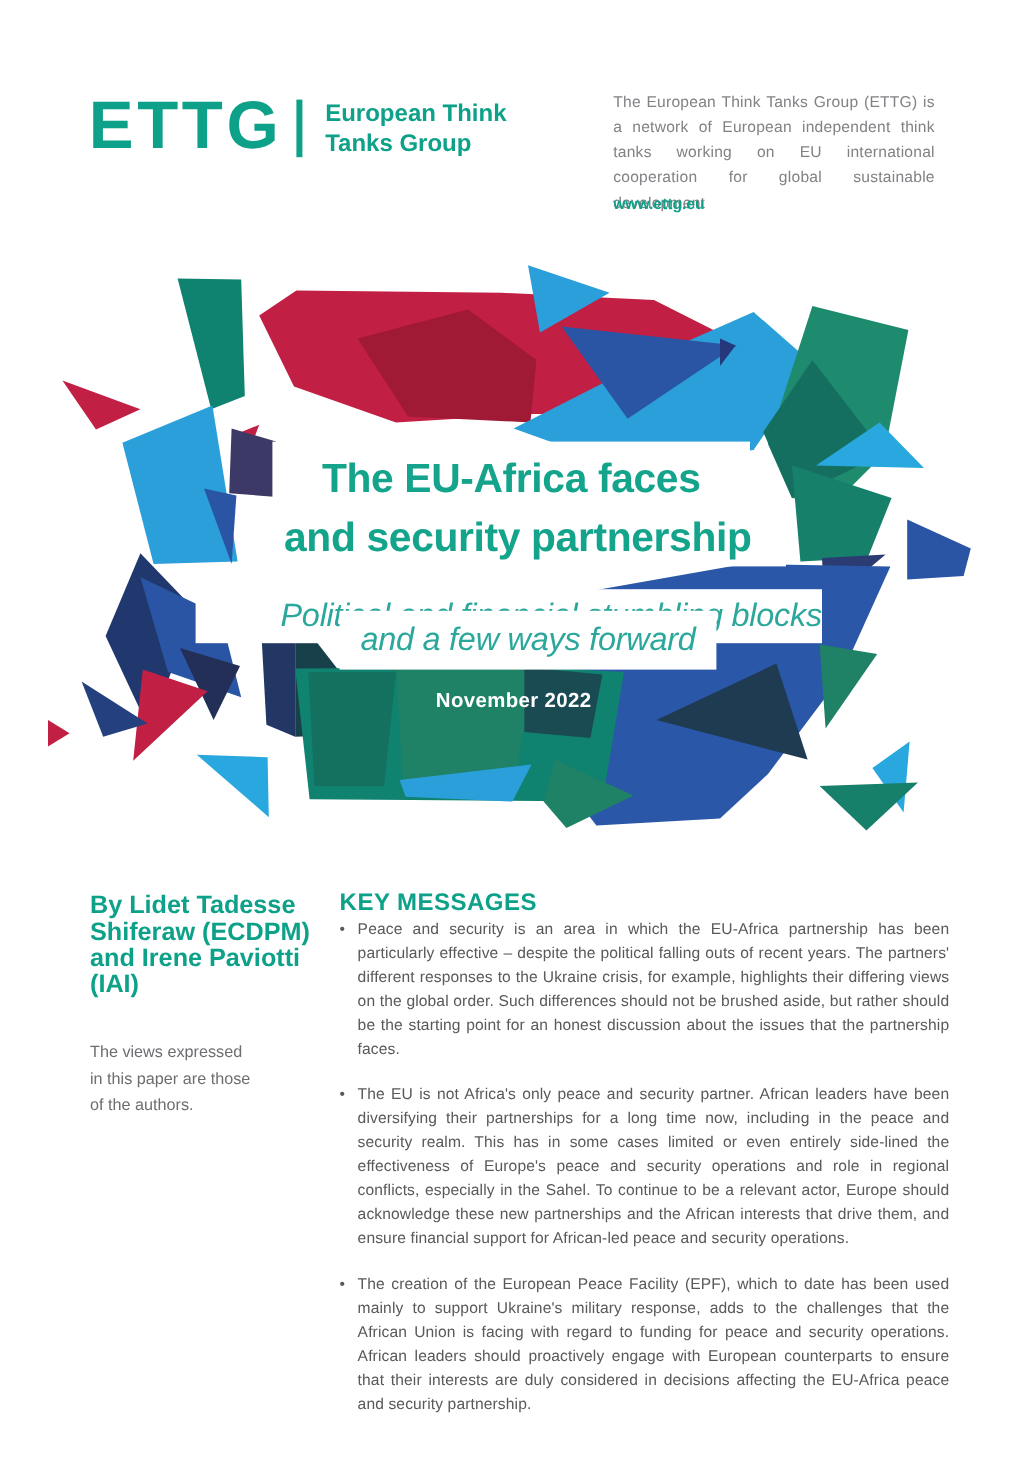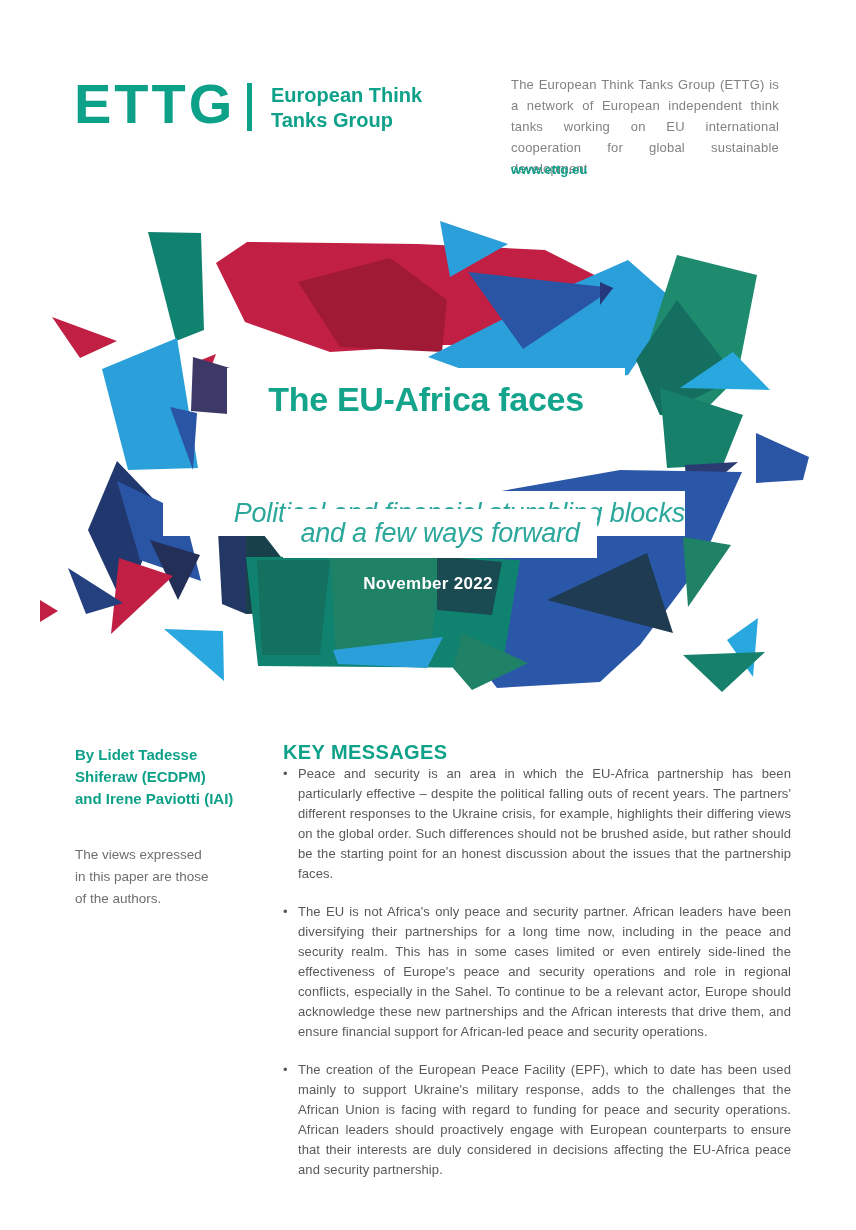--- a/index.html
+++ b/index.html
@@ -48,21 +48,21 @@
   .subtitle-line {
     font-size:27px; font-style:italic; color:#2ba79b; letter-spacing:-0.2px;
     white-space:nowrap; font-weight:400;
   }
   .cover-date {
     position:absolute; left:338px; top:574px; width:180px; text-align:center;
     font-size:17px; font-weight:700; color:#ffffff; letter-spacing:0.3px;
   }
   
   .author-col { position:absolute; left:75px; top:744px; width:195px; }
-  .byline { font-size:15px; font-weight:700; color:#0ea189; line-height:22px; }
+  .byline { font-size:21px; font-weight:700; color:#0ea189; line-height:22px; }
   .byline span, .disclaimer span { display:block; }
   .disclaimer { margin-top:34px; font-size:13.5px; color:#6d6e71; line-height:22px; }
   .main-col { position:absolute; left:283px; top:741px; width:508px; }
   .km-heading {
     font-size:20px; font-weight:700; color:#0ea189; letter-spacing:0.4px;
   }
   .km-list { list-style:none; }
   .km-list li {
     position:relative; padding-left:15px; margin-bottom:18px;
     font-size:13px; line-height:20px; color:#58595b; text-align:justify;
@@ -126,20 +126,23 @@
       <polygon points="683,332 731,340 688,402" fill="#1f8166"></polygon>
       <polygon points="462,428 528,458 472,485 453,463" fill="#1f8166"></polygon>
       <polygon points="727,435 758,413 753,472" fill="#29a8df"></polygon>
       <polygon points="683,450 765,447 722,487" fill="#17806b"></polygon>
     </g>
   </svg>
 
   <div class="whitebox t-box1">
     <span class="title-line">The EU-Africa faces</span>
   </div>
+  <div class="whitebox t-box2">
+    <span class="title-line">and security partnership</span>
+  </div>
   <div class="whitebox s-box1">
     <span class="subtitle-line">Political and financial stumbling blocks</span>
   </div>
   <div class="whitebox s-box2">
     <span class="subtitle-line">and a few ways forward</span>
   </div>
   <div class="cover-date">November 2022</div>
 
   <div class="author-col">
     <div class="byline">

